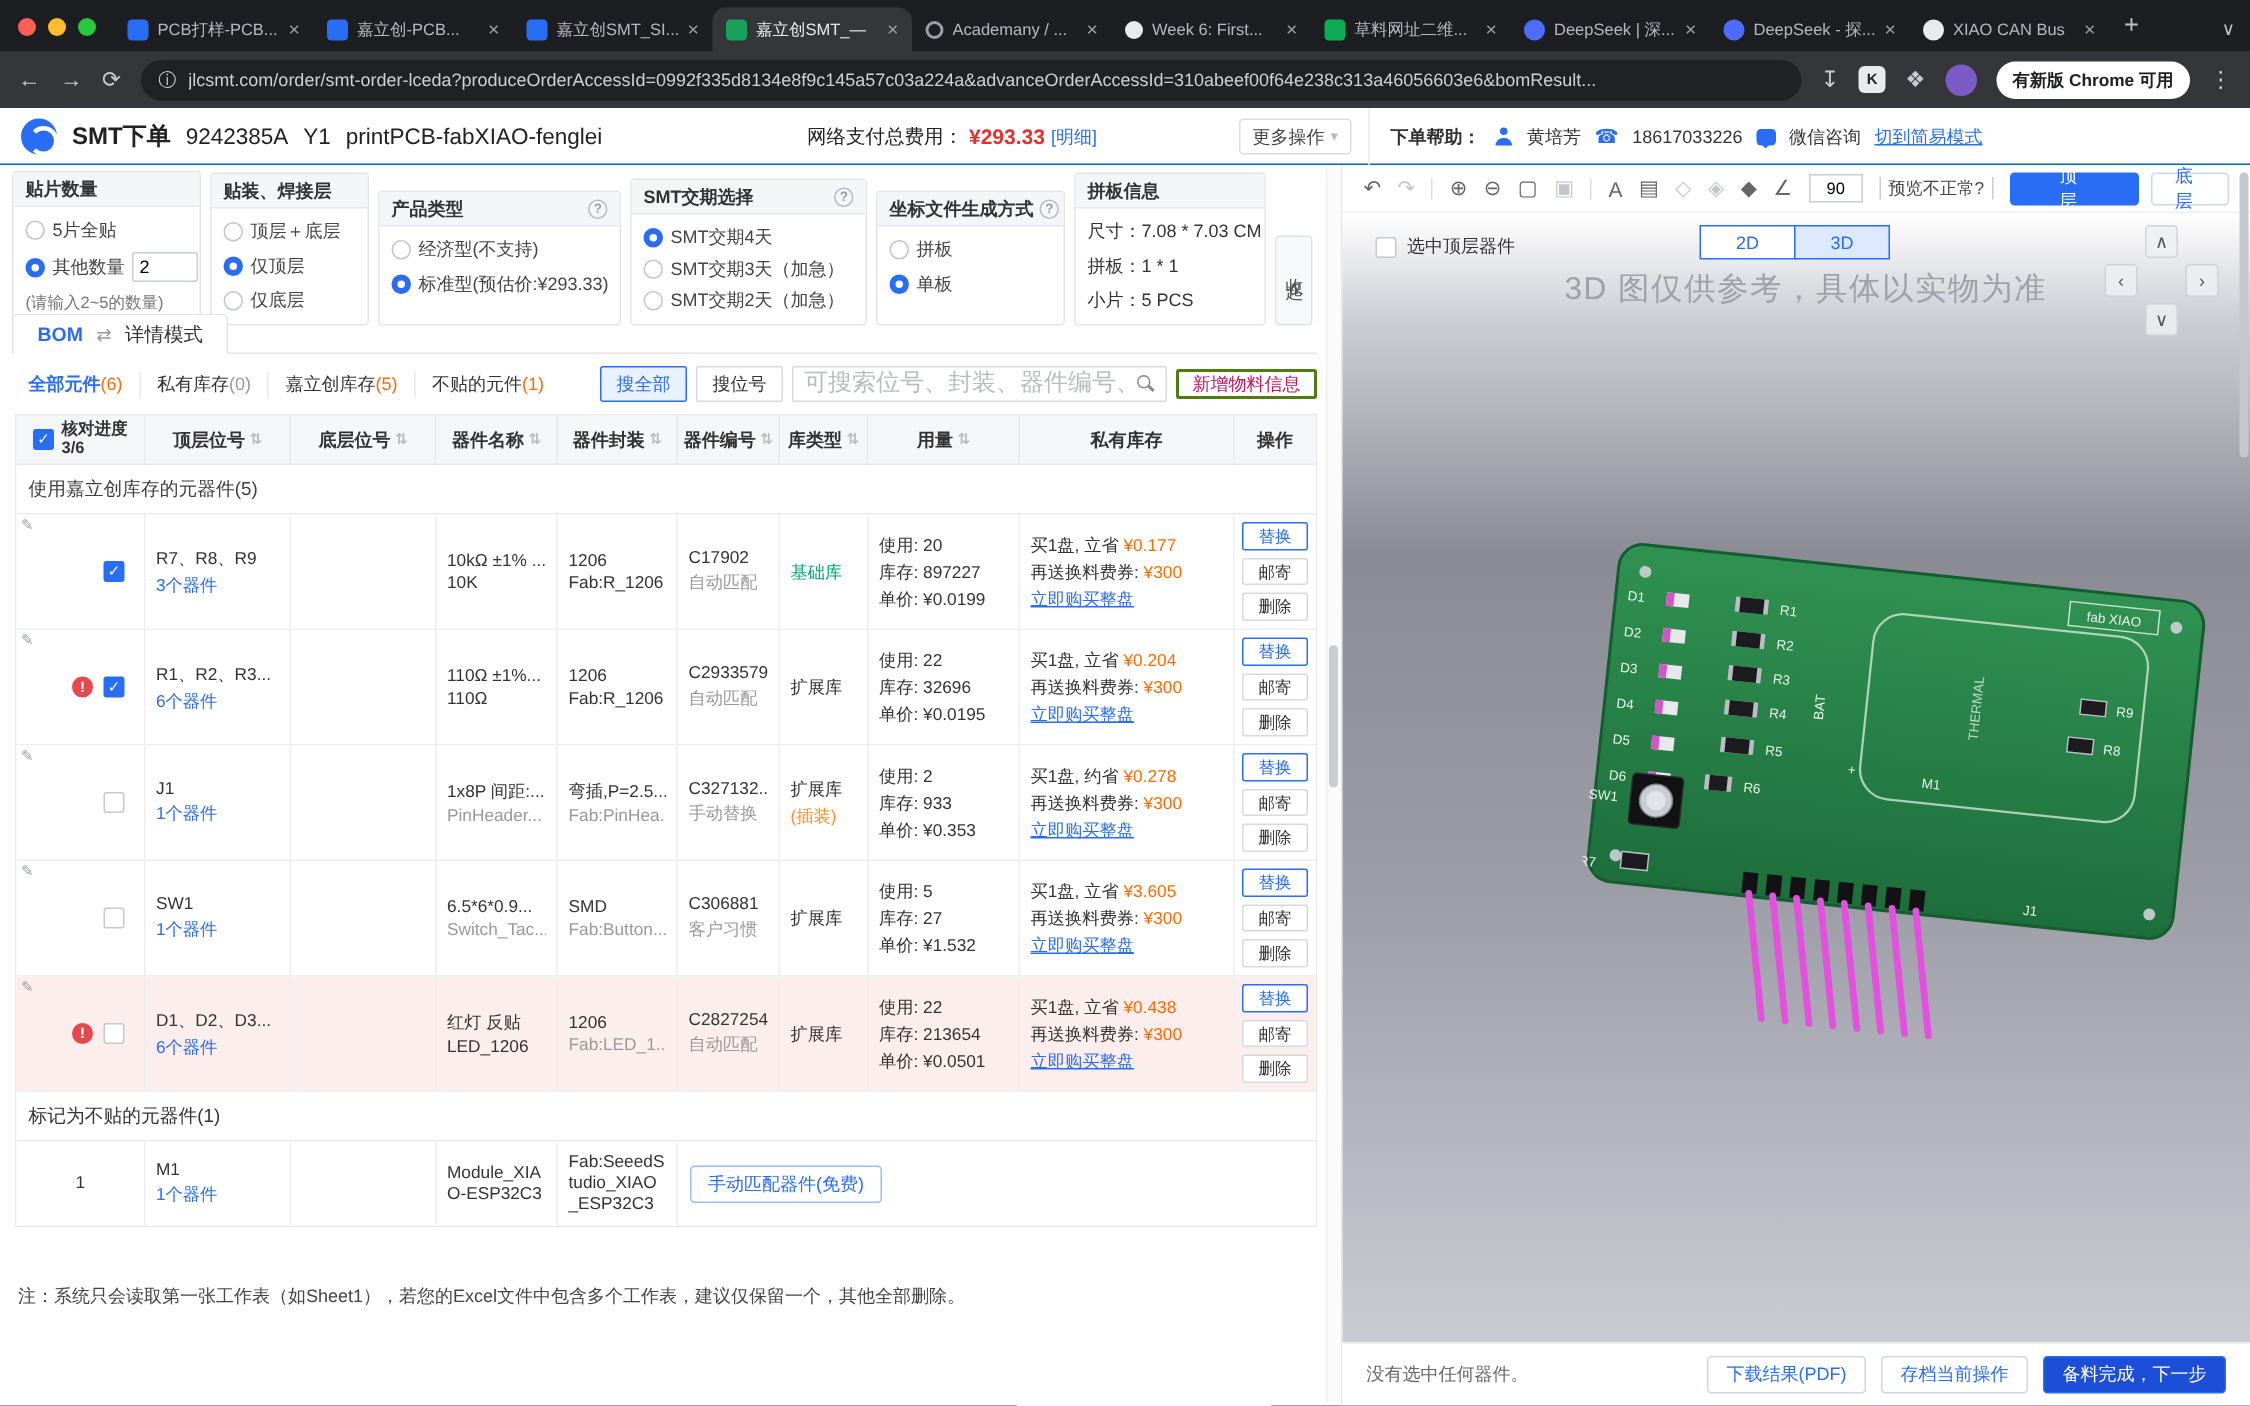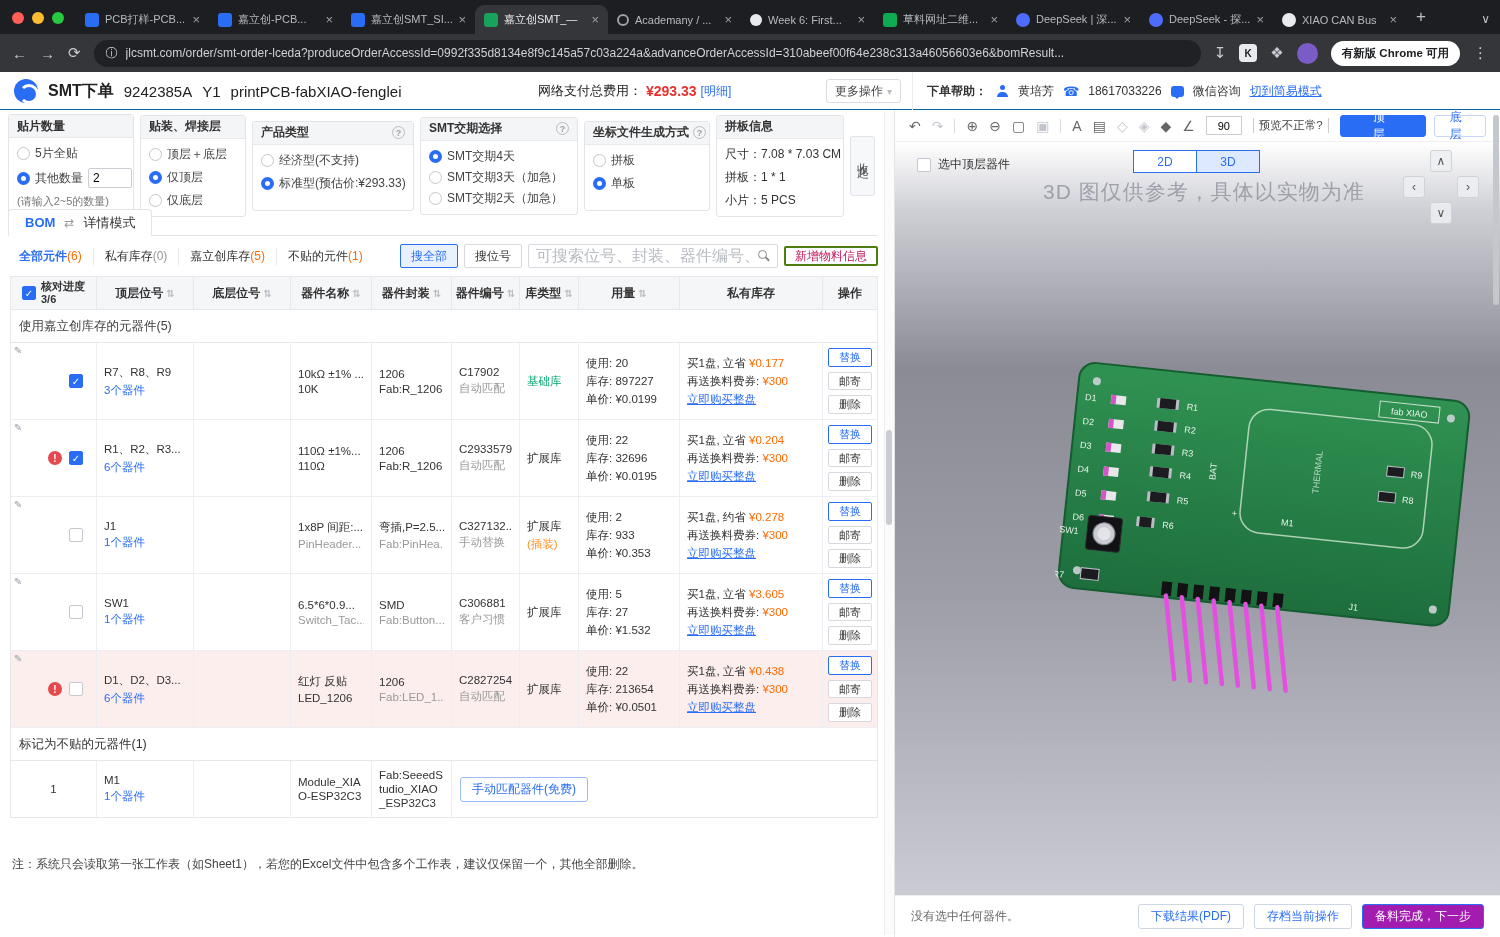--- a/index.html
+++ b/index.html
@@ -51,21 +51,21 @@
 .help-label{font-weight:bold;color:#333}
 .ic-person{width:13px;height:13px;position:relative;display:inline-block}
 .ic-person::before{content:'';position:absolute;left:4px;top:0;width:5px;height:5px;border-radius:50%;background:#2a6df5}
 .ic-person::after{content:'';position:absolute;left:1px;top:7px;width:11px;height:5px;border-radius:6px 6px 0 0;background:#2a6df5}
 .ic-phone{color:#2a6df5;font-size:13px}
 .ic-chat{width:13px;height:11px;border-radius:3px;background:#2a6df5;position:relative;display:inline-block}
 .ic-chat::after{content:'';position:absolute;left:3px;bottom:-5px;border:3px solid transparent;border-top-color:#2a6df5}
 .simple-link{color:#2a6df5;text-decoration:underline}
 
 
-.opt-row{position:absolute;left:8px;top:114px;display:flex;gap:6px;align-items:center}
+.opt-row{position:absolute;left:8px;top:114px;display:flex;gap:6px;align-items:flex-end}
 .opanel{border:1px solid #e2e4e8;border-radius:3px;background:#fff;min-height:90px}
 .ph-bar{height:23px;background:#f4f5f7;border-bottom:1px solid #e8e9ec;display:flex;align-items:center;padding:0 8px;font-weight:bold;color:#333;gap:4px;white-space:nowrap}
 .help-ic{width:13px;height:13px;border:1px solid #b8bcc4;border-radius:50%;color:#9aa0a8;font-size:9px;display:flex;align-items:center;justify-content:center;margin-left:auto;flex:0 0 auto}
 .pbody{padding:7px 8px;display:flex;flex-direction:column;gap:6px}
 .rline{display:flex;align-items:center;gap:5px;color:#444;white-space:nowrap}
 .radio{width:13px;height:13px;border:1px solid #c2c6cc;border-radius:50%;background:#fff;flex:0 0 auto}
 .radio.on{border:4px solid #2a6df5}
 .qty-input{width:44px;height:20px;border:1px solid #c9cdd4;border-radius:2px;padding:0 4px;font-size:12px}
 .opt-note{color:#777;font-size:11px}
 .info-line{color:#333;white-space:nowrap}
@@ -154,21 +154,21 @@
 .seg{width:64px;height:23px;display:flex;align-items:center;justify-content:center;border:1px solid #2a6df5;color:#2a6df5;background:#fff;font-size:12px}
 .seg.on{background:#dce9ff;margin-left:-1px}
 .watermark{position:absolute;left:148px;top:36px;font-size:21px;color:#9fa0ab;letter-spacing:1px;white-space:nowrap}
 .nav-btn{position:absolute;width:22px;height:22px;background:rgba(237,238,242,.85);border:1px solid #d0d2d8;border-radius:3px;display:flex;align-items:center;justify-content:center;color:#555;font-size:12px}
 .pcb-svg{position:absolute;left:160px;top:212px;width:430px;height:450px}
 .pt{fill:#e9f3e9;font-size:9px;font-family:"Liberation Sans",sans-serif}
 .vfooter{position:absolute;left:0;top:785px;width:605px;height:42px;background:#fff;display:flex;align-items:center;padding:0 16px;gap:10px;border-top:1px solid #eee}
 .vf-status{color:#666}
 .vf-btns{margin-left:auto;display:flex;gap:10px}
 .f-btn{height:25px;padding:0 12px;border:1px solid #cdd6e4;color:#2a6df5;background:#fff;border-radius:3px;display:flex;align-items:center;font-size:12px;white-space:nowrap}
-.f-btn.primary{background:#a21caf;border-color:#2a6df5;color:#fff}
+.f-btn.primary{background:#1d4ed8;border-color:#2a6df5;color:#fff}
 </style>
 </head>
 <body>
 
 <div class="screen">
 
   <div class="tabbar">
     <div class="lights">
       <span class="light l-red"></span>
       <span class="light l-yel"></span>

